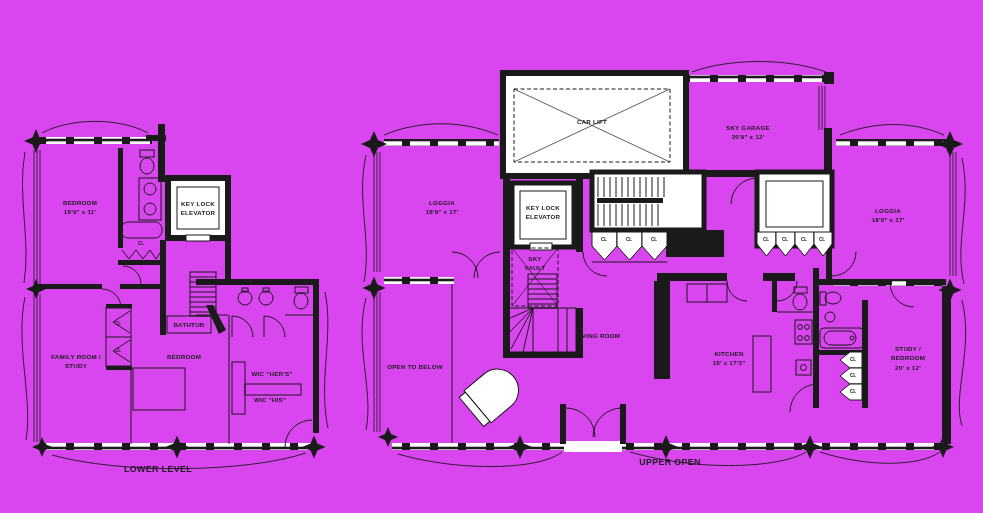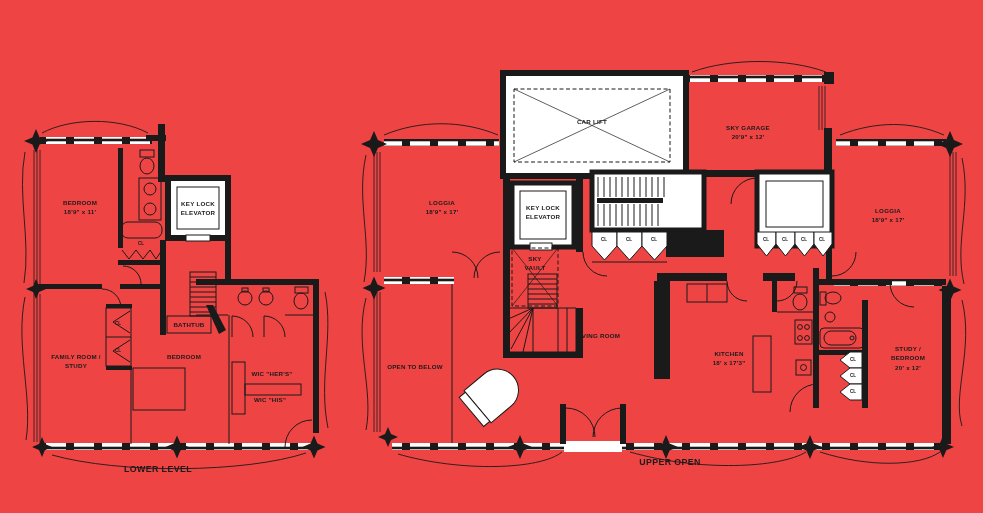--- a/index.html
+++ b/index.html
@@ -1,16 +1,16 @@
 <!DOCTYPE html>
 <html><head>
 <meta charset="utf-8">
 <style>
   html,body{margin:0;padding:0;background:#fff;}
-  .canvas{position:relative;width:983px;height:513px;background:#ef4444;overflow:hidden;
+  .canvas{position:relative;width:983px;height:513px;background:#d946ef;overflow:hidden;
           font-family:"Liberation Sans",sans-serif;}
   svg{position:absolute;inset:0;display:block;}
   .wall{fill:#1a1a1a;stroke:none;}
   .thin{fill:none;stroke:#1a1a1a;stroke-width:1;}
   .thinf{fill:#fff;stroke:#1a1a1a;stroke-width:1;}
   .hair{fill:none;stroke:#1a1a1a;stroke-width:.8;}
   .dash{fill:none;stroke:#1a1a1a;stroke-width:1;stroke-dasharray:4 2.5;}
   .xline{fill:none;stroke:#1a1a1a;stroke-width:.7;}
   .wavy{fill:none;stroke:#1a1a1a;stroke-width:.9;}
   .frame6{fill:#fff;stroke:#1a1a1a;stroke-width:6;}

